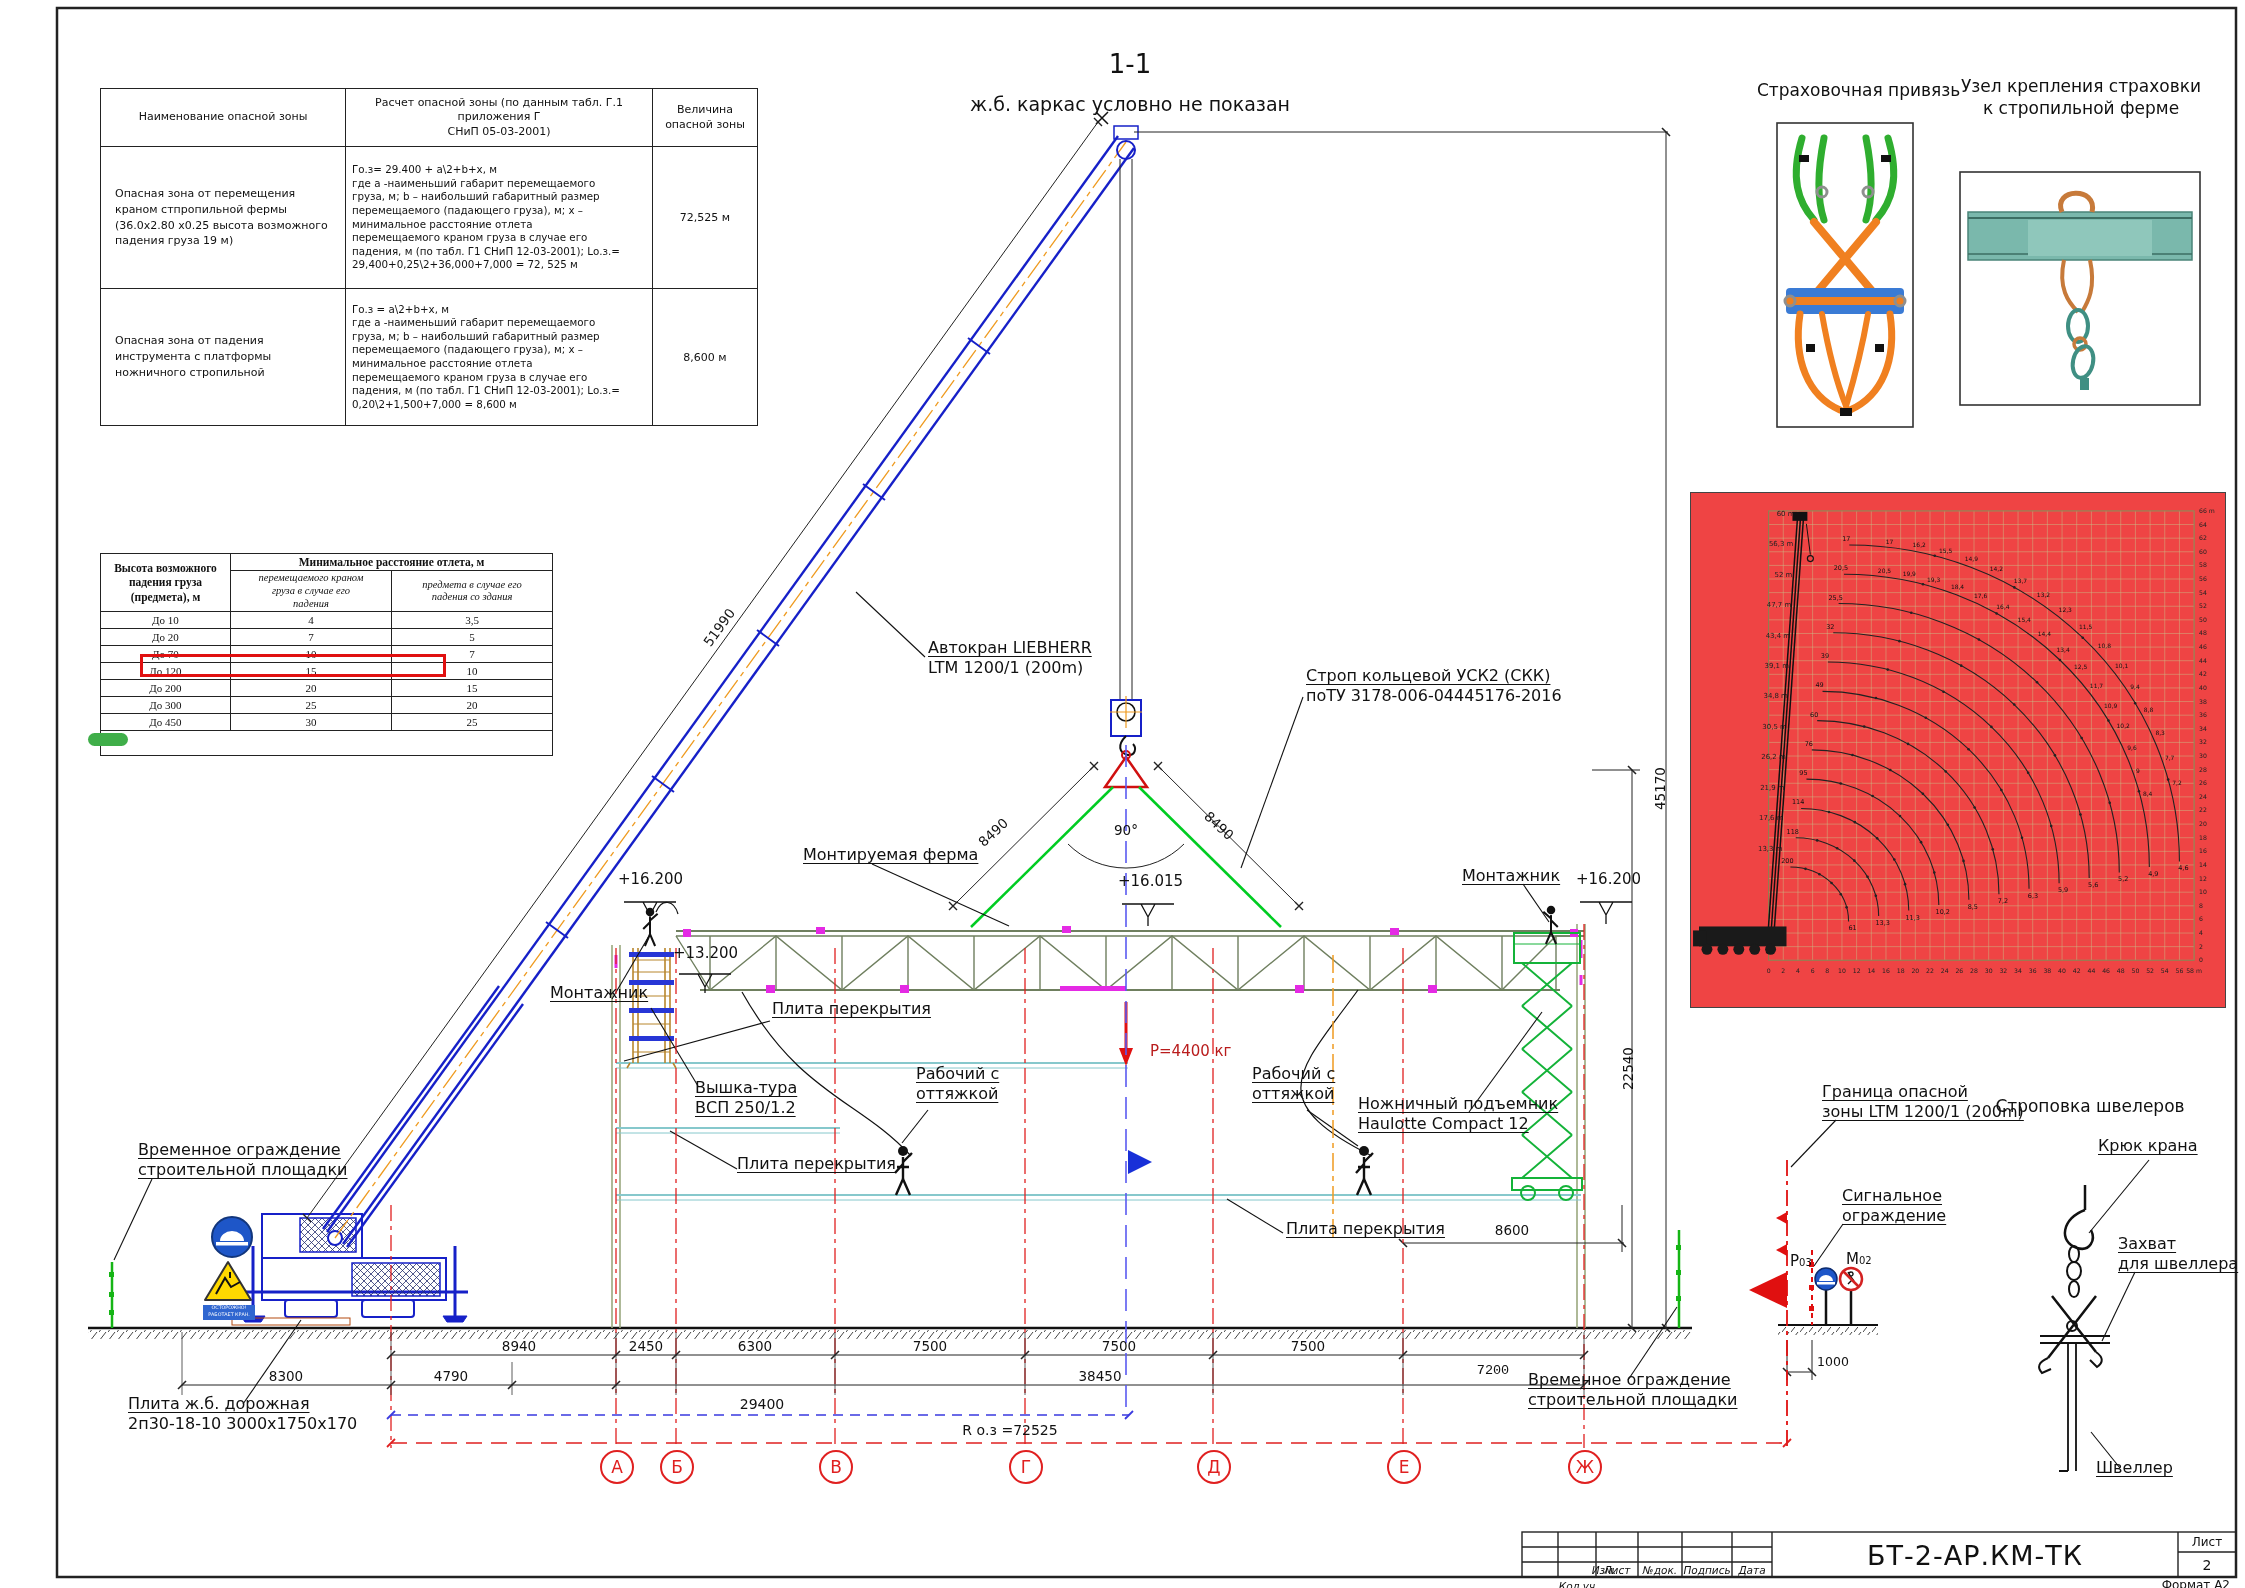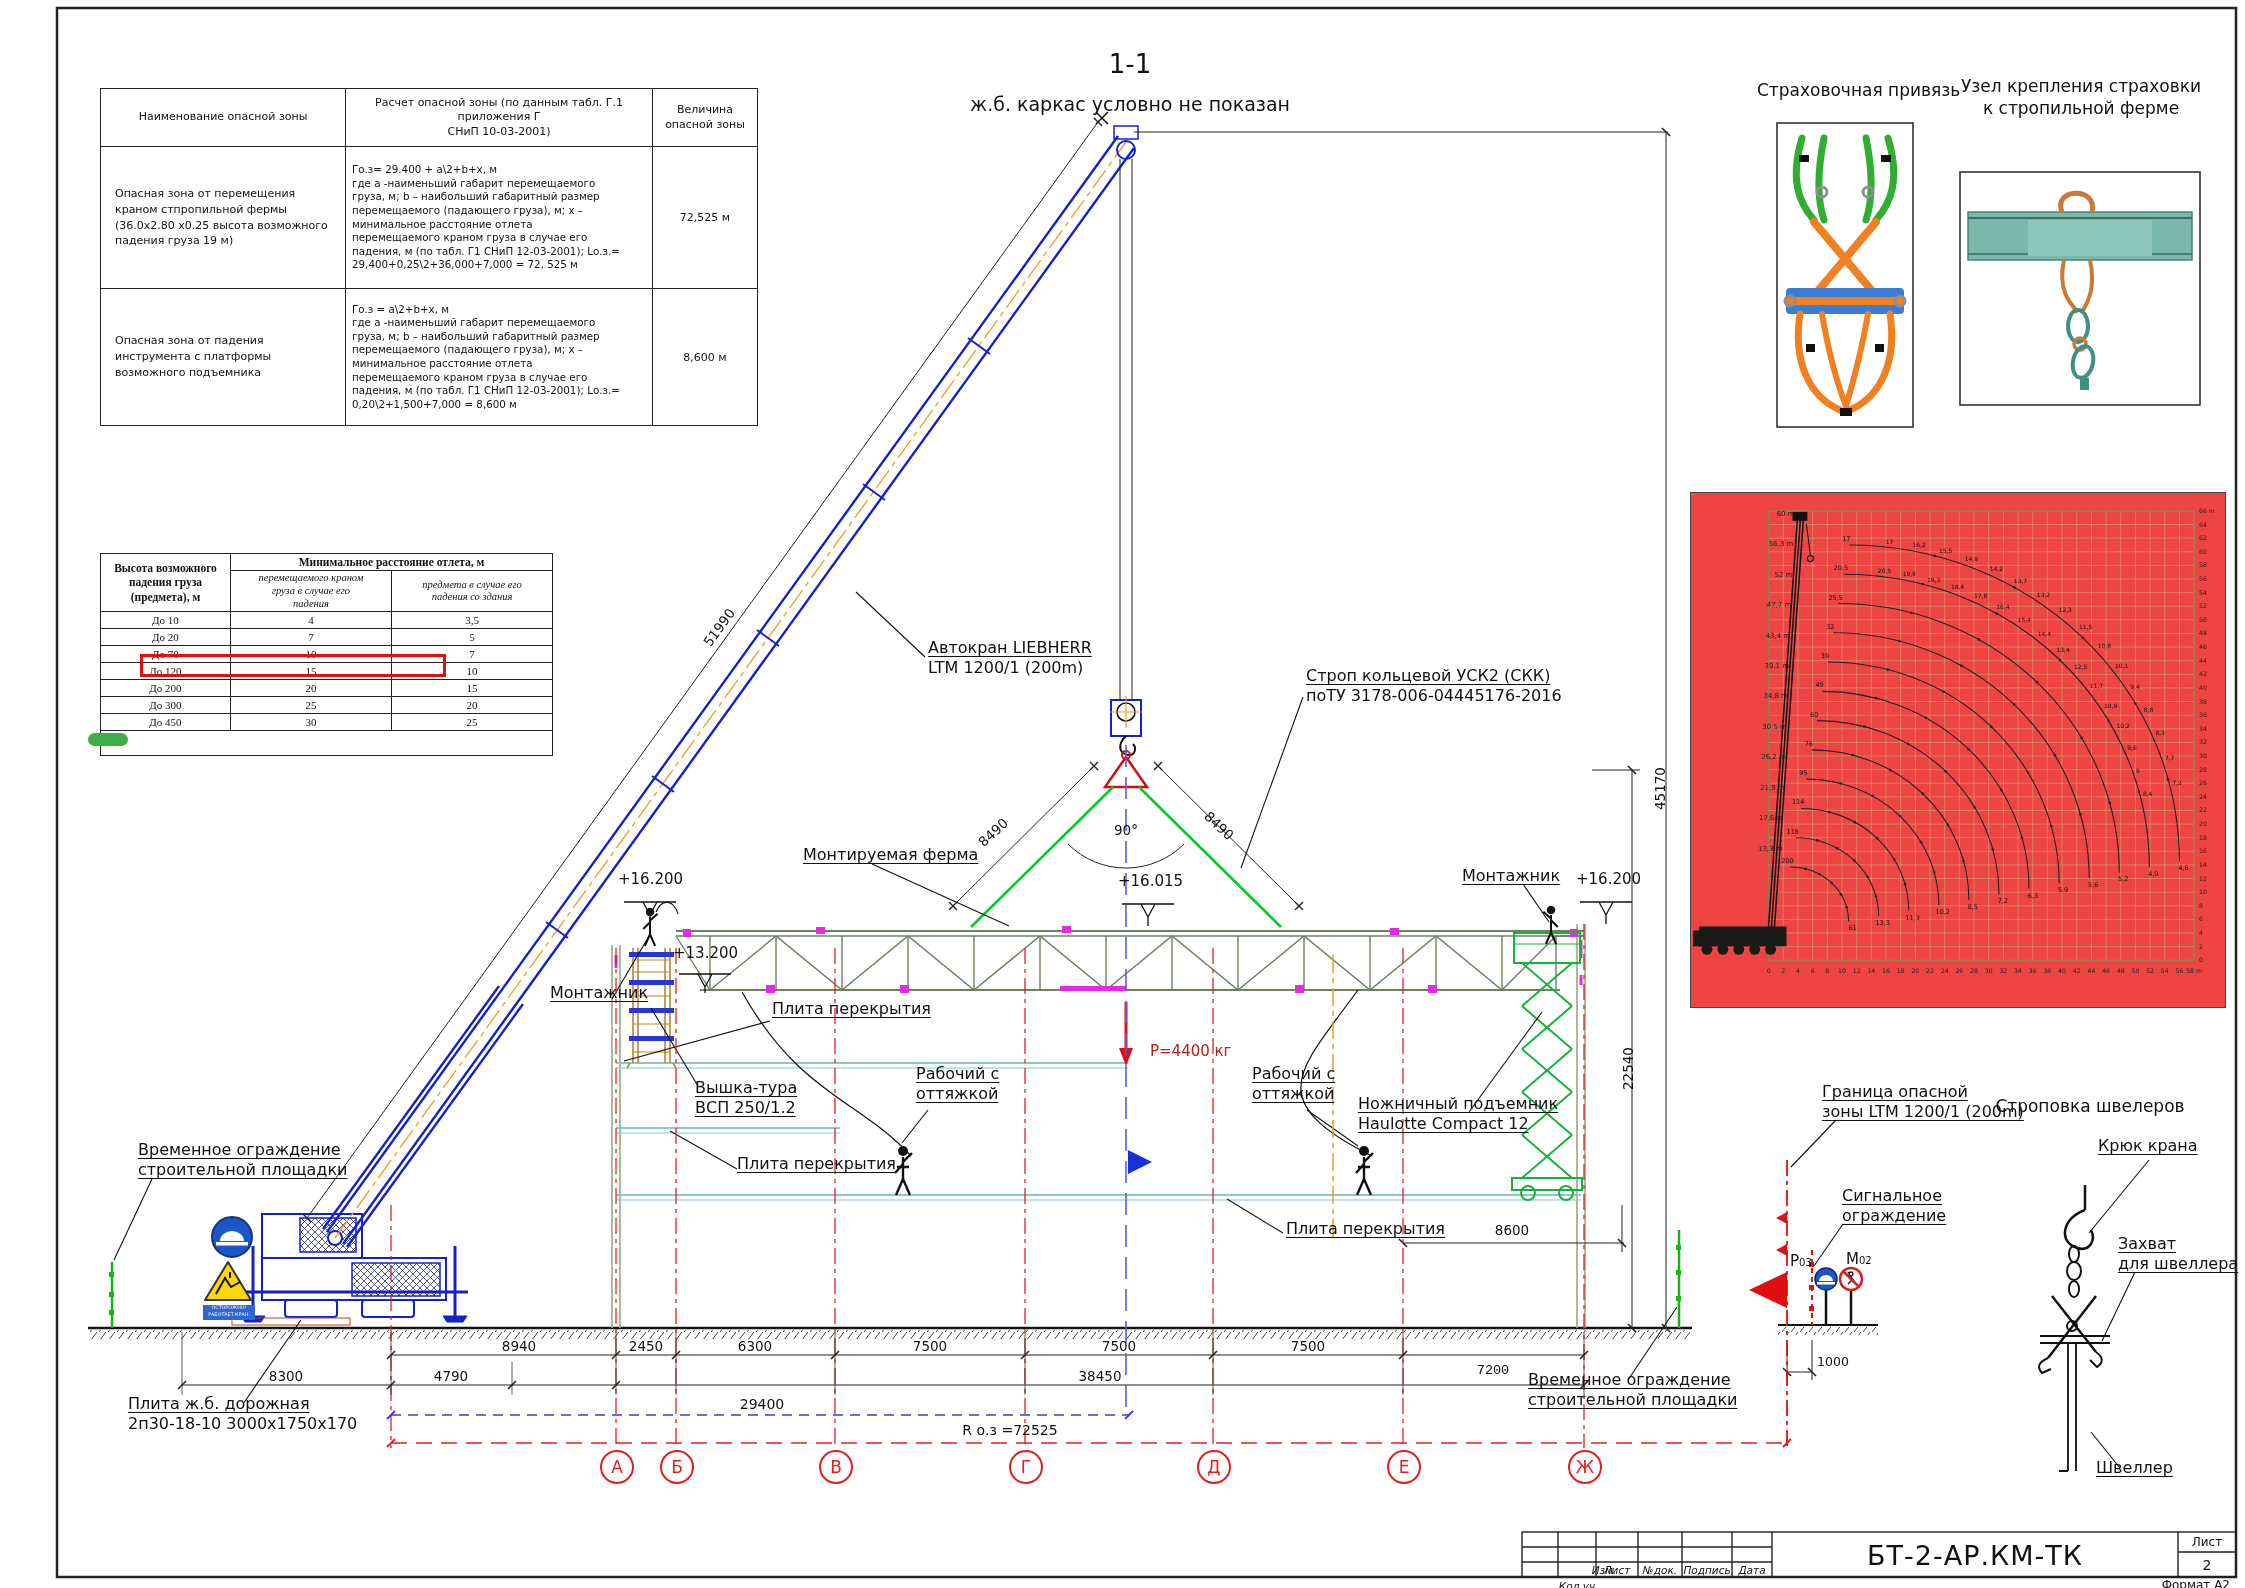--- a/index.html
+++ b/index.html
@@ -510,21 +510,21 @@
 <colgroup>
           <col style="width:245px">
           <col style="width:307px">
           <col style="width:105px">
         </colgroup>
 <tbody>
 <tr>
 <td class="dt-h">Наименование опасной зоны</td>
 <td class="dt-h">Расчет опасной зоны (по данным табл. Г.1
 приложения Г
-СНиП 10-03-2001)</td>
+СНиП 05-03-2001)</td>
 <td class="dt-h">Величина
 опасной зоны</td>
 </tr>
 <tr>
 <td class="dt-name">Опасная зона от перемещения
 краном стпропильной фермы
 (36.0х2.80 х0.25 высота возможного
 падения груза 19 м)</td>
 <td class="dt-calc">Го.з= 29.400 + a\2+b+x, м
 где a -наименьший габарит перемещаемого
@@ -532,21 +532,21 @@
 перемещаемого (падающего груза), м; x –
 минимальное расстояние отлета
 перемещаемого краном груза в случае его
 падения, м (по табл. Г1 СНиП 12-03-2001); Lо.з.=
 29,400+0,25\2+36,000+7,000 = 72, 525 м</td>
 <td class="dt-val">72,525 м</td>
 </tr>
 <tr>
 <td class="dt-name" style="height:128px">Опасная зона от падения
 инструмента с платформы
-возможного подъемника</td>
+ножничного стропильной</td>
 <td class="dt-calc">Го.з = a\2+b+x, м
 где a -наименьший габарит перемещаемого
 груза, м; b – наибольший габаритный размер
 перемещаемого (падающего груза), м; x –
 минимальное расстояние отлета
 перемещаемого краном груза в случае его
 падения, м (по табл. Г1 СНиП 12-03-2001); Lо.з.=
 0,20\2+1,500+7,000 = 8,600 м</td>
 <td class="dt-val">8,600 м</td>
 </tr>

